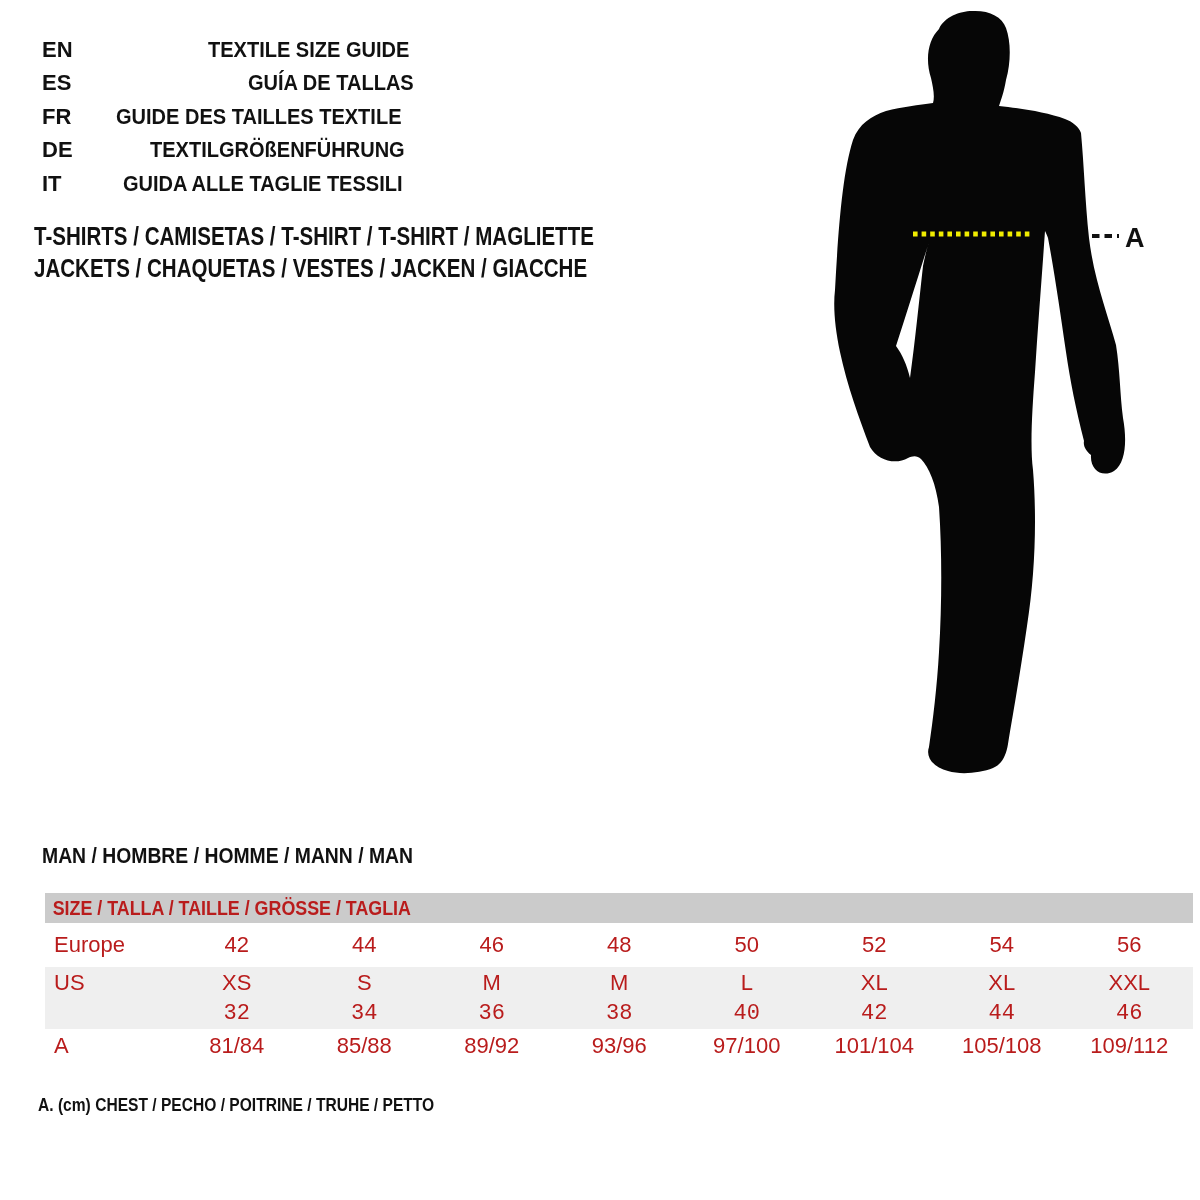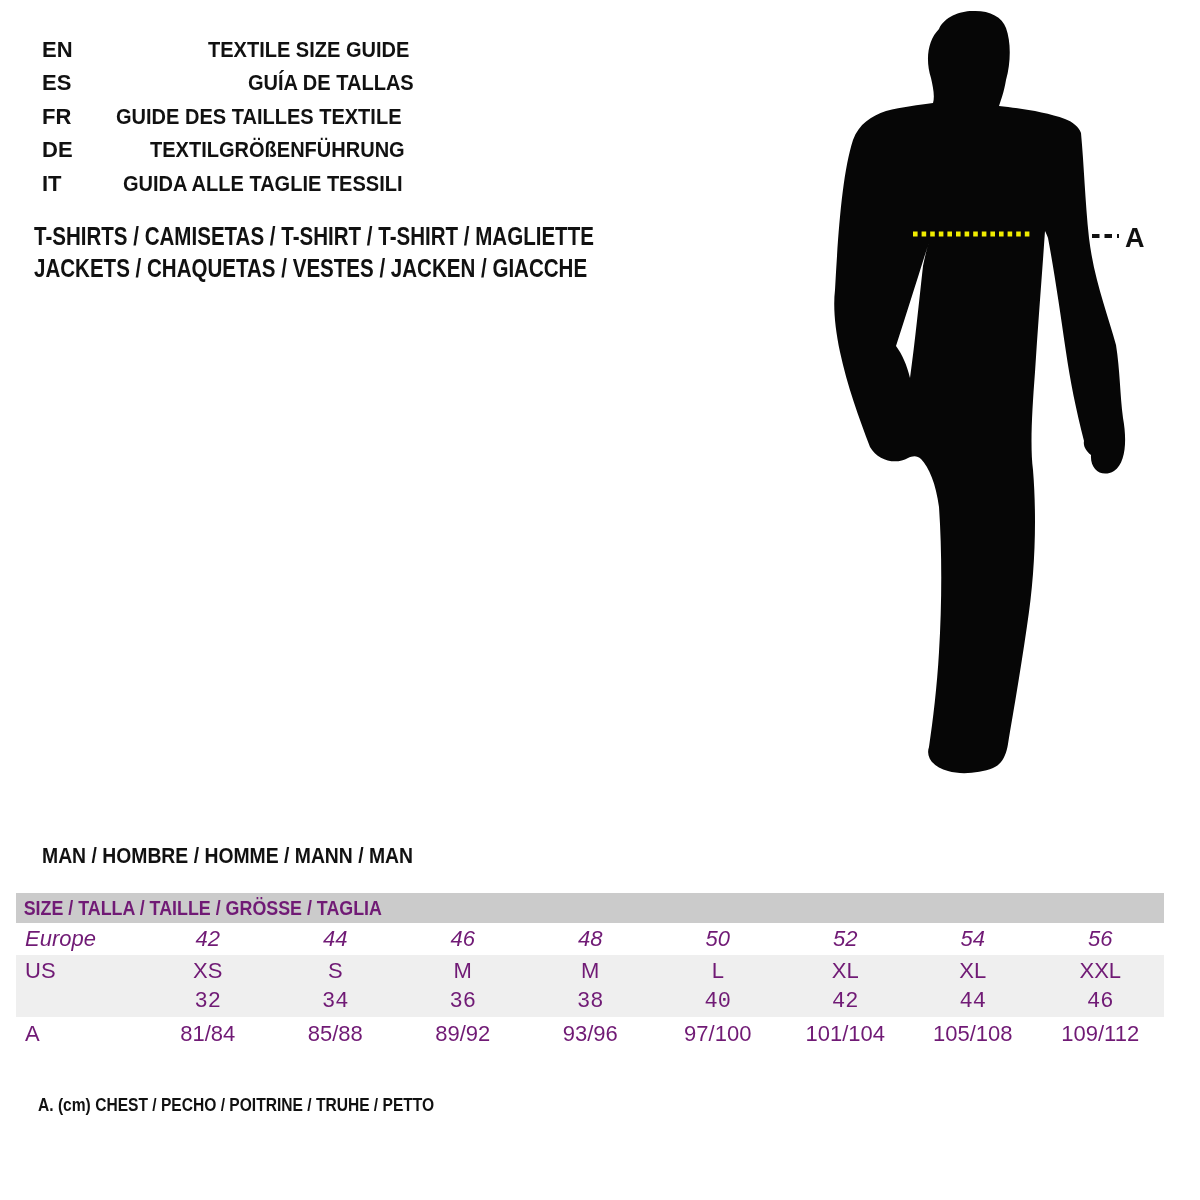--- a/index.html
+++ b/index.html
@@ -20,30 +20,30 @@
   #category-line-2{top:253px;}
 
   
   #figure-wrap{position:absolute;left:820px;top:0;width:380px;height:800px;}
 
   
   #section-title{position:absolute;left:42px;top:843px;font-weight:bold;font-size:22px;white-space:nowrap;}
   #section-title .cond{display:inline-block;transform:scaleX(0.88);transform-origin:0 50%;}
 
   
-  #size-table{position:absolute;left:16px;top:893px;width:1148px;border-collapse:collapse;
-              table-layout:fixed;font-size:22px;color:#701a75;}
+  #size-table{position:absolute;left:45px;top:893px;width:1148px;border-collapse:collapse;
+              table-layout:fixed;font-size:22px;color:#b91c1c;}
   #size-table td,#size-table th{padding:0;font-weight:normal;vertical-align:middle;}
   #size-table .table-head-row td{background:#cbcbcb;height:30px;text-align:left;}
   #size-table .table-head-row .cond{display:inline-block;transform:scaleX(0.85);
         transform-origin:0 50%;font-weight:bold;font-size:21px;padding-left:9px;white-space:nowrap;}
   #size-table th{text-align:left;padding-left:9px;}
   #size-table td.val{text-align:center;}
   #size-table tr.band{background:#efefef;}
-  #size-table tr.row-europe{height:32px;font-style:italic;}
+  #size-table tr.row-europe{height:44px;}
   #size-table tr.row-us{height:31px;padding-left:12px;}
   #size-table tr.row-num{height:31px;font-family:Liberation Mono, monospace;}
   #size-table tr.row-a{height:33px;}
 
   
   #footnote{position:absolute;left:38px;top:1094px;font-weight:bold;font-size:19px;white-space:nowrap;}
   #footnote .cond{display:inline-block;transform:scaleX(0.82);transform-origin:0 50%;}
 </style>
 </head>
 <body>

